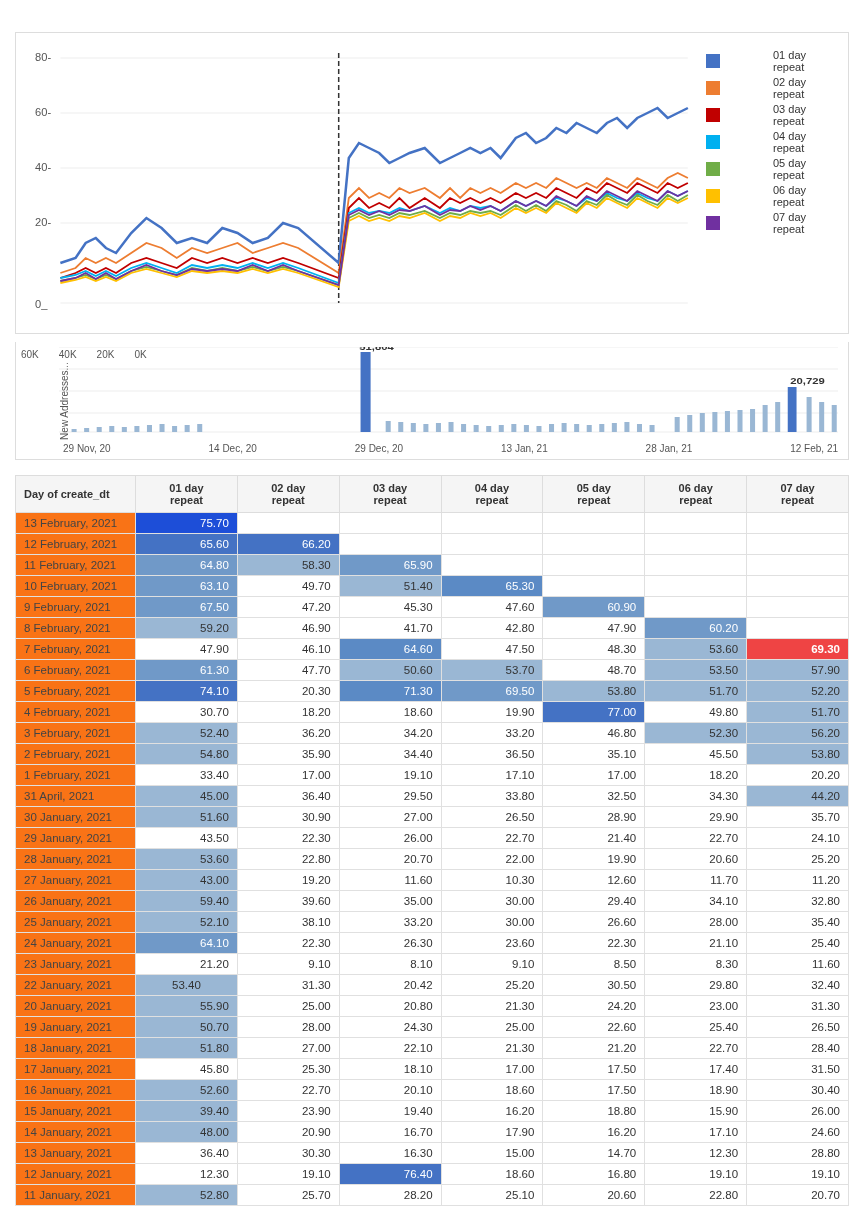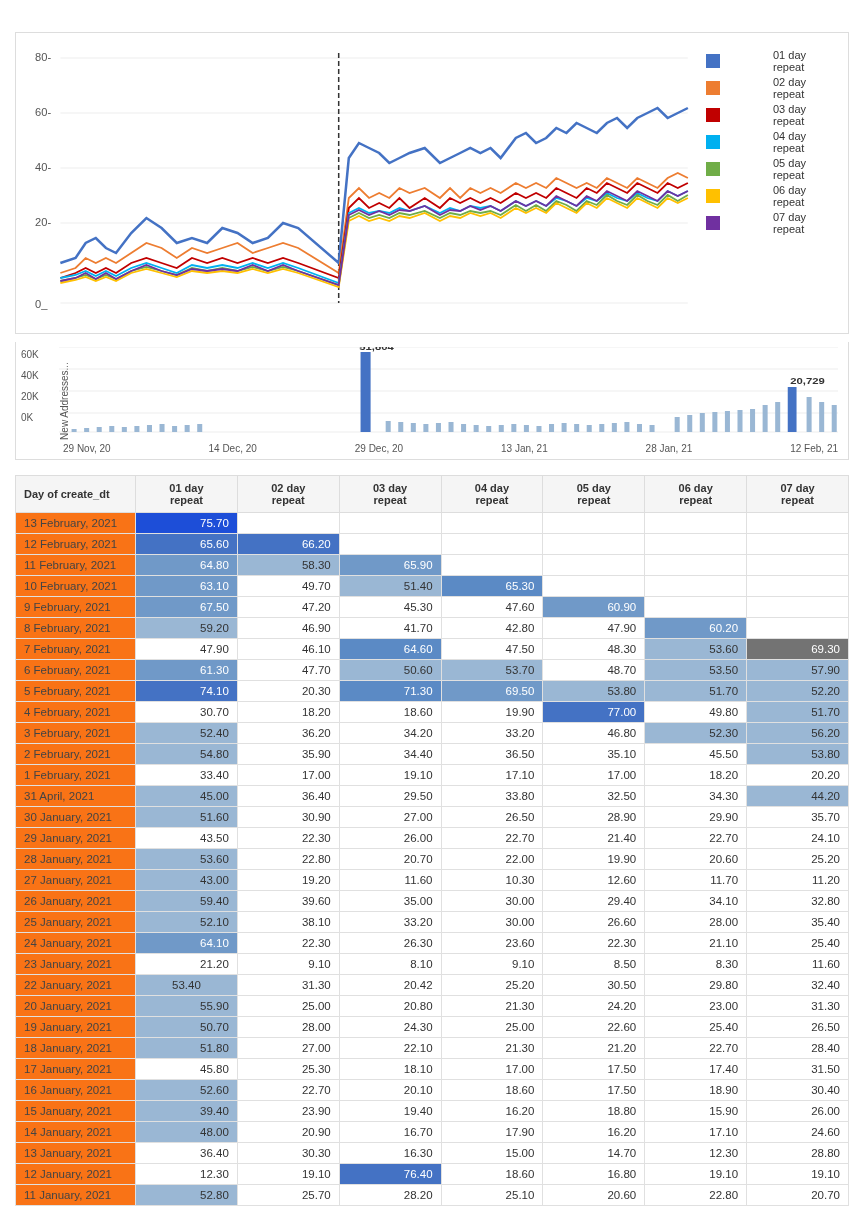--- a/index.html
+++ b/index.html
@@ -189,21 +189,21 @@
               <div class="legend-color" style="background:#7030a0;"></div>
               <span>07 day repeat</span>
             </div>
           </div>
       </div>
     </div>
   </div>
 
   <div style="border:1px solid #ddd; border-top:none; padding:5px 10px 5px 5px; position:relative; background:#fff;">
     <div style="display:flex; align-items:stretch;">
-      <div style="width:38px; display:flex; flex-direction:column; justify-content:flex-start; padding-top:2px; font-size:10px; color:#555; text-align:left; padding-right:4px; gap:10px;">
+      <div style="width:38px; display:flex; flex-direction:row; justify-content:flex-start; padding-top:2px; font-size:10px; color:#555; text-align:left; padding-right:4px; gap:20px;">
         <span>60K</span>
         <span>40K</span>
         <span>20K</span>
         <span>0K</span>
       </div>
       <div style="flex:1; position:relative;">
         <svg width="100%" height="90" viewBox="0 0 620 90" preserveAspectRatio="none">
 
           <line x1="0" y1="0" x2="620" y2="0" stroke="#eee" stroke-width="1"></line>
           <line x1="0" y1="22" x2="620" y2="22" stroke="#eee" stroke-width="1"></line>
@@ -354,21 +354,21 @@
             <td></td>
           </tr>
           <tr>
             <td class="date-cell">7 February, 2021</td>
             <td>47.90</td>
             <td>46.10</td>
             <td style="background: rgb(91, 138, 197); color: white;">64.60</td>
             <td>47.50</td>
             <td>48.30</td>
             <td style="background: rgb(154, 183, 212); color: rgb(51, 51, 51);">53.60</td>
-            <td style="background: #737373; color: white;">69.30</td>
+            <td style="background: #ef4444; color: white; font-weight: bold;">69.30</td>
           </tr>
           <tr>
             <td class="date-cell">6 February, 2021</td>
             <td style="background: rgb(112, 153, 200); color: white;">61.30</td>
             <td>47.70</td>
             <td style="background: rgb(154, 183, 212); color: rgb(51, 51, 51);">50.60</td>
             <td style="background: rgb(154, 183, 212); color: rgb(51, 51, 51);">53.70</td>
             <td>48.70</td>
             <td style="background: rgb(154, 183, 212); color: rgb(51, 51, 51);">53.50</td>
             <td style="background: rgb(154, 183, 212); color: rgb(51, 51, 51);">57.90</td>

